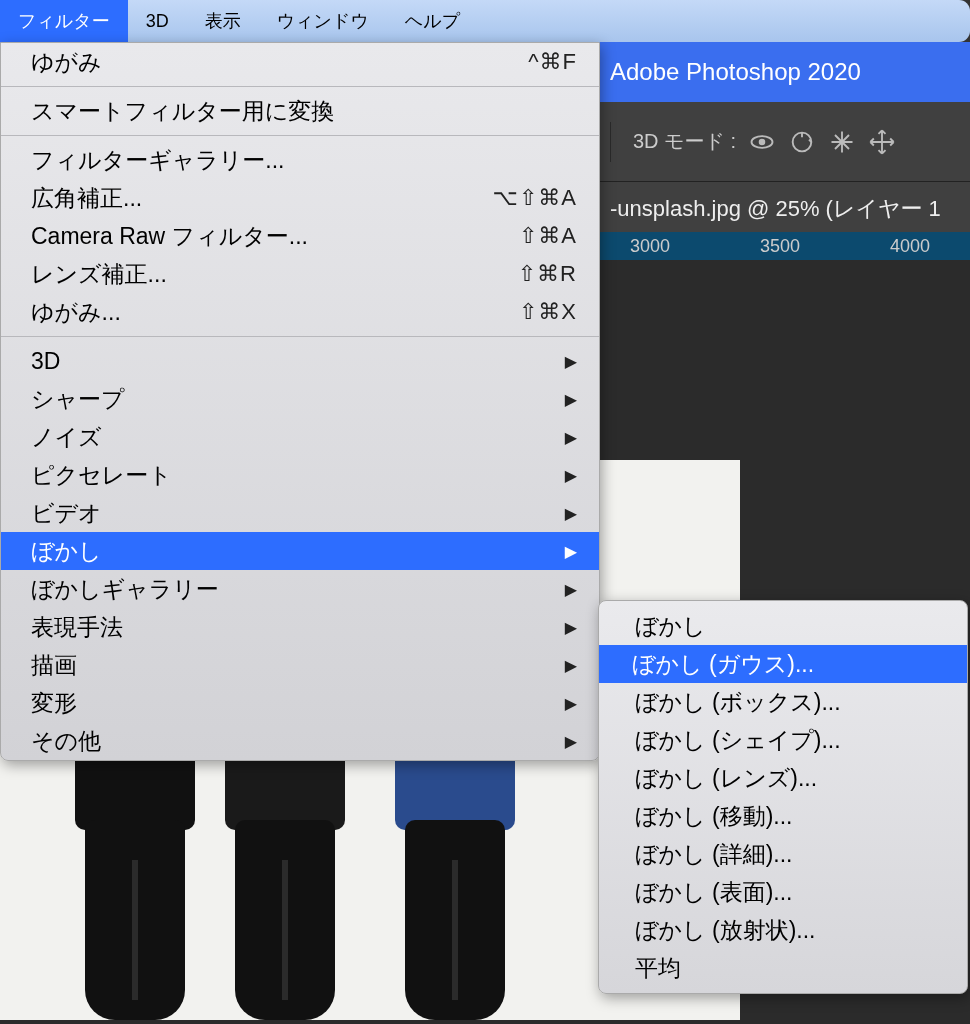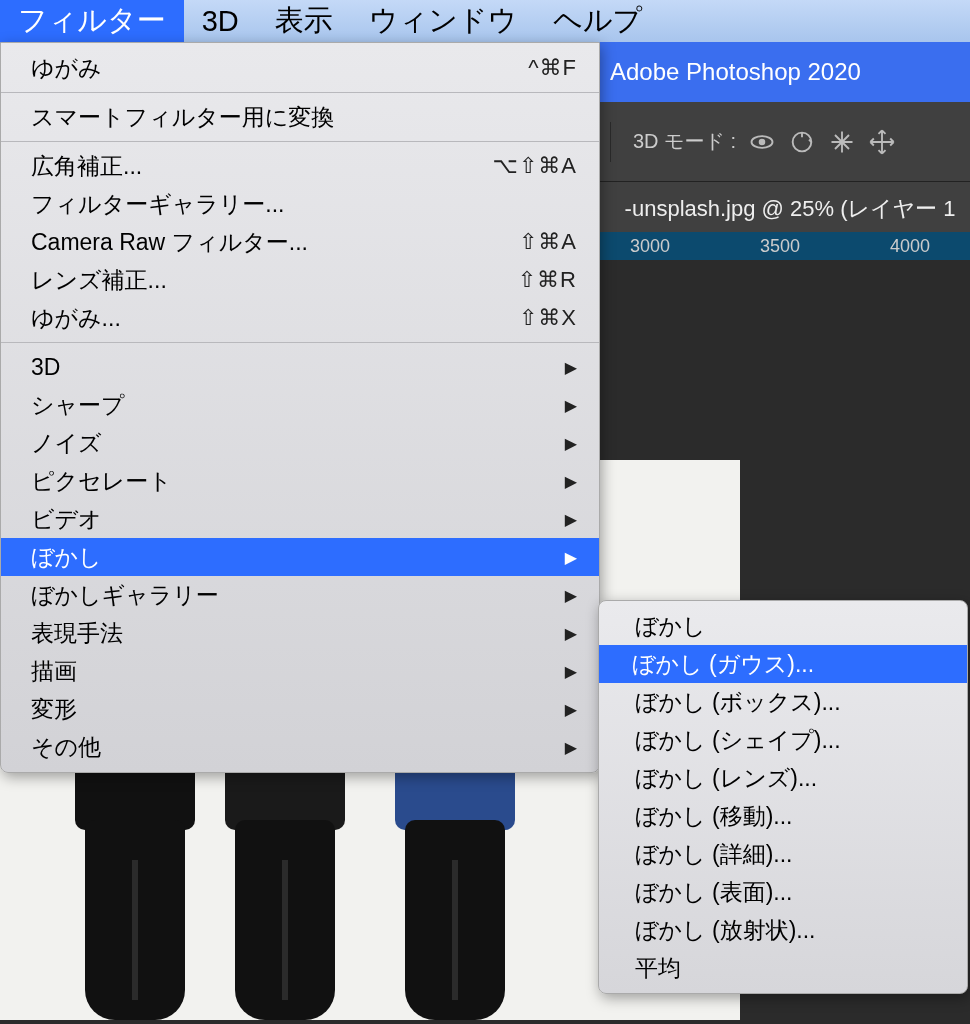--- a/index.html
+++ b/index.html
@@ -3,22 +3,23 @@
 <meta charset="utf-8">
 <style>
   * { margin: 0; padding: 0; box-sizing: border-box; font-family: -apple-system, "Hiragino Sans", sans-serif; }
   body { width: 970px; height: 1024px; background: #333; overflow: hidden; position: relative; }
 
   .menubar {
     background: linear-gradient(#c4d9f7, #a8c5ed);
     height: 42px;
     display: flex;
     align-items: stretch;
-    font-size: 29px;
+    font-size: 18px;
     color: #000;
+    border-radius: 11px;
   }
   .menubar .item {
     padding: 0 18px;
     display: flex;
     align-items: center;
   }
   .menubar .item.active {
     background: #2d6dff;
     color: #fff;
   }
@@ -57,21 +58,20 @@
 
   .doc-tab {
     position: absolute;
     top: 182px;
     left: 600px;
     right: 0;
     height: 78px;
     background: #404040;
     color: #eee;
     font-size: 22px;
-    text-align: center;
   }
   .doc-tab .tab-label { padding: 12px 0 0 10px; }
   .ruler {
     position: absolute;
     bottom: 0;
     left: 0;
     right: 0;
     height: 28px;
     background: #0c4a6e;
     color: #ccc;
@@ -112,21 +112,21 @@
     position: absolute;
     top: 42px;
     left: 0;
     width: 600px;
     background: linear-gradient(#e9e9ec, #d2d2d6);
     border: 1px solid #aaa;
     border-radius: 0 0 8px 8px;
     font-size: 23px;
     color: #000;
     box-shadow: 2px 4px 14px rgba(0,0,0,0.35);
-    padding: 6px 0;
+    padding: 0 0;
   }
   .menu-item {
     display: flex;
     align-items: center;
     justify-content: space-between;
     padding: 5px 22px 5px 30px;
     height: 38px;
   }
   .menu-item .label { white-space: nowrap; }
   .menu-item .short { font-size: 22px; letter-spacing: 1px; color:#222; font-family: -apple-system, sans-serif;}
@@ -232,27 +232,27 @@
     <div class="menu-item">
       <span class="label">ゆがみ</span>
       <span class="short">^⌘F</span>
     </div>
     <div class="menu-sep"></div>
     <div class="menu-item">
       <span class="label">スマートフィルター用に変換</span>
     </div>
     <div class="menu-sep"></div>
     <div class="menu-item">
+      <span class="label">フィルターギャラリー...</span>
+    </div>
+    <div class="menu-item">
       <span class="label">広角補正...</span>
       <span class="short">⌥⇧⌘A</span>
     </div>
     <div class="menu-item">
-      <span class="label">フィルターギャラリー...</span>
-    </div>
-    <div class="menu-item">
       <span class="label">Camera Raw フィルター...</span>
       <span class="short">⇧⌘A</span>
     </div>
     <div class="menu-item">
       <span class="label">レンズ補正...</span>
       <span class="short">⇧⌘R</span>
     </div>
     <div class="menu-item">
       <span class="label">ゆがみ...</span>
       <span class="short">⇧⌘X</span>

